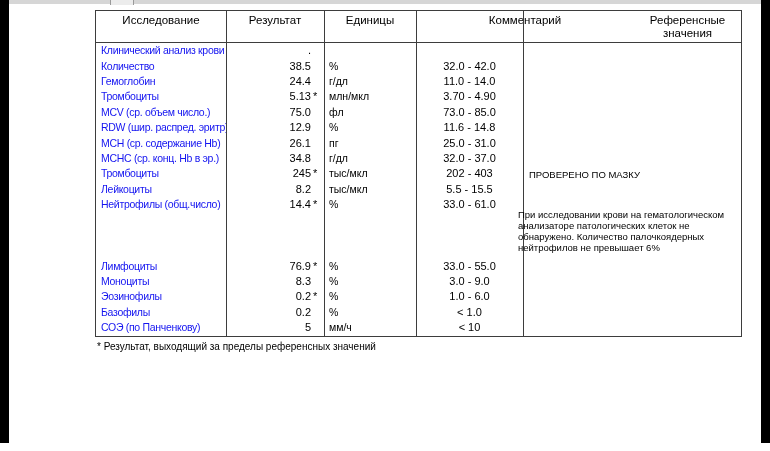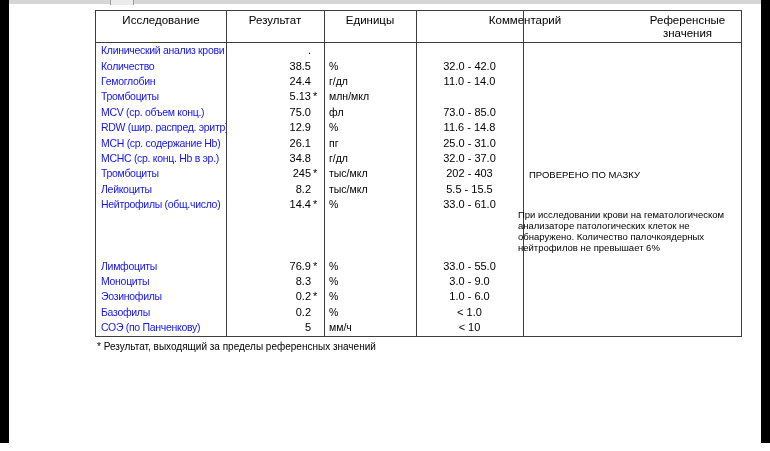--- a/index.html
+++ b/index.html
@@ -91,24 +91,25 @@
           <div class="cell ref">11.0 - 14.0</div>
           <div class="cell comment"></div>
         </div>
         <div class="trow">
           <div class="cell name">Тромбоциты</div>
           <div class="cell result">
             <div class="rval">5.13</div>
             <div class="rflag">*</div>
           </div>
           <div class="cell units">млн/мкл</div>
-          <div class="cell comment"></div>
-        </div>
-        <div class="trow">
-          <div class="cell name">MCV (ср. объем конц.)</div>
+          <div class="cell ref">3.70 - 4.90</div>
+          <div class="cell comment"></div>
+        </div>
+        <div class="trow">
+          <div class="cell name">MCV (ср. объем число.)</div>
           <div class="cell result">
             <div class="rval">75.0</div>
             <div class="rflag"></div>
           </div>
           <div class="cell units">фл</div>
           <div class="cell ref">73.0 - 85.0</div>
           <div class="cell comment"></div>
         </div>
         <div class="trow">
           <div class="cell name">RDW (шир. распред. эритр)</div>

